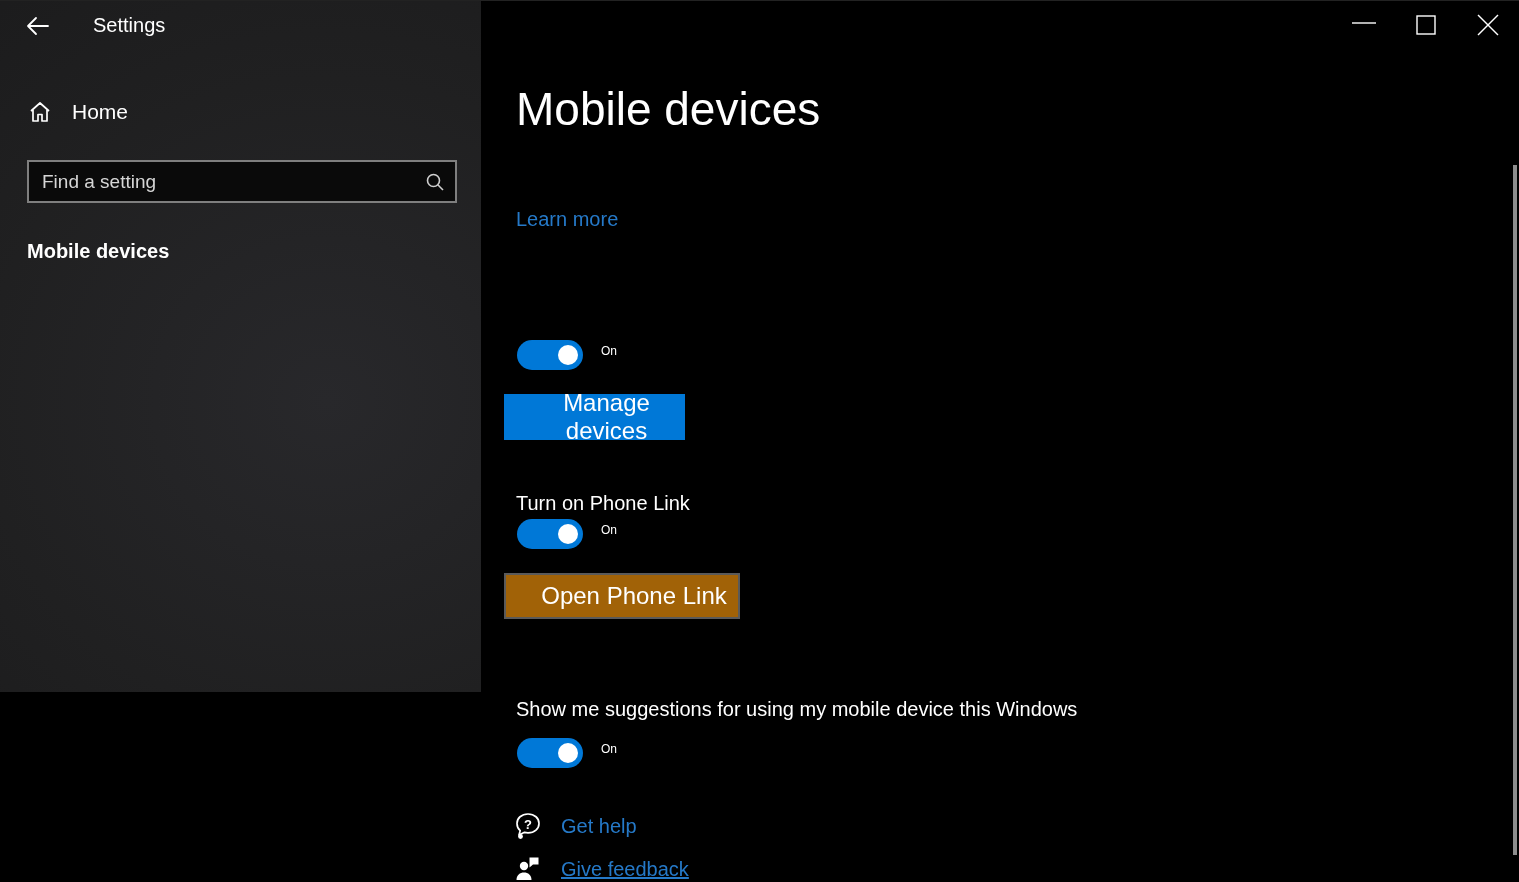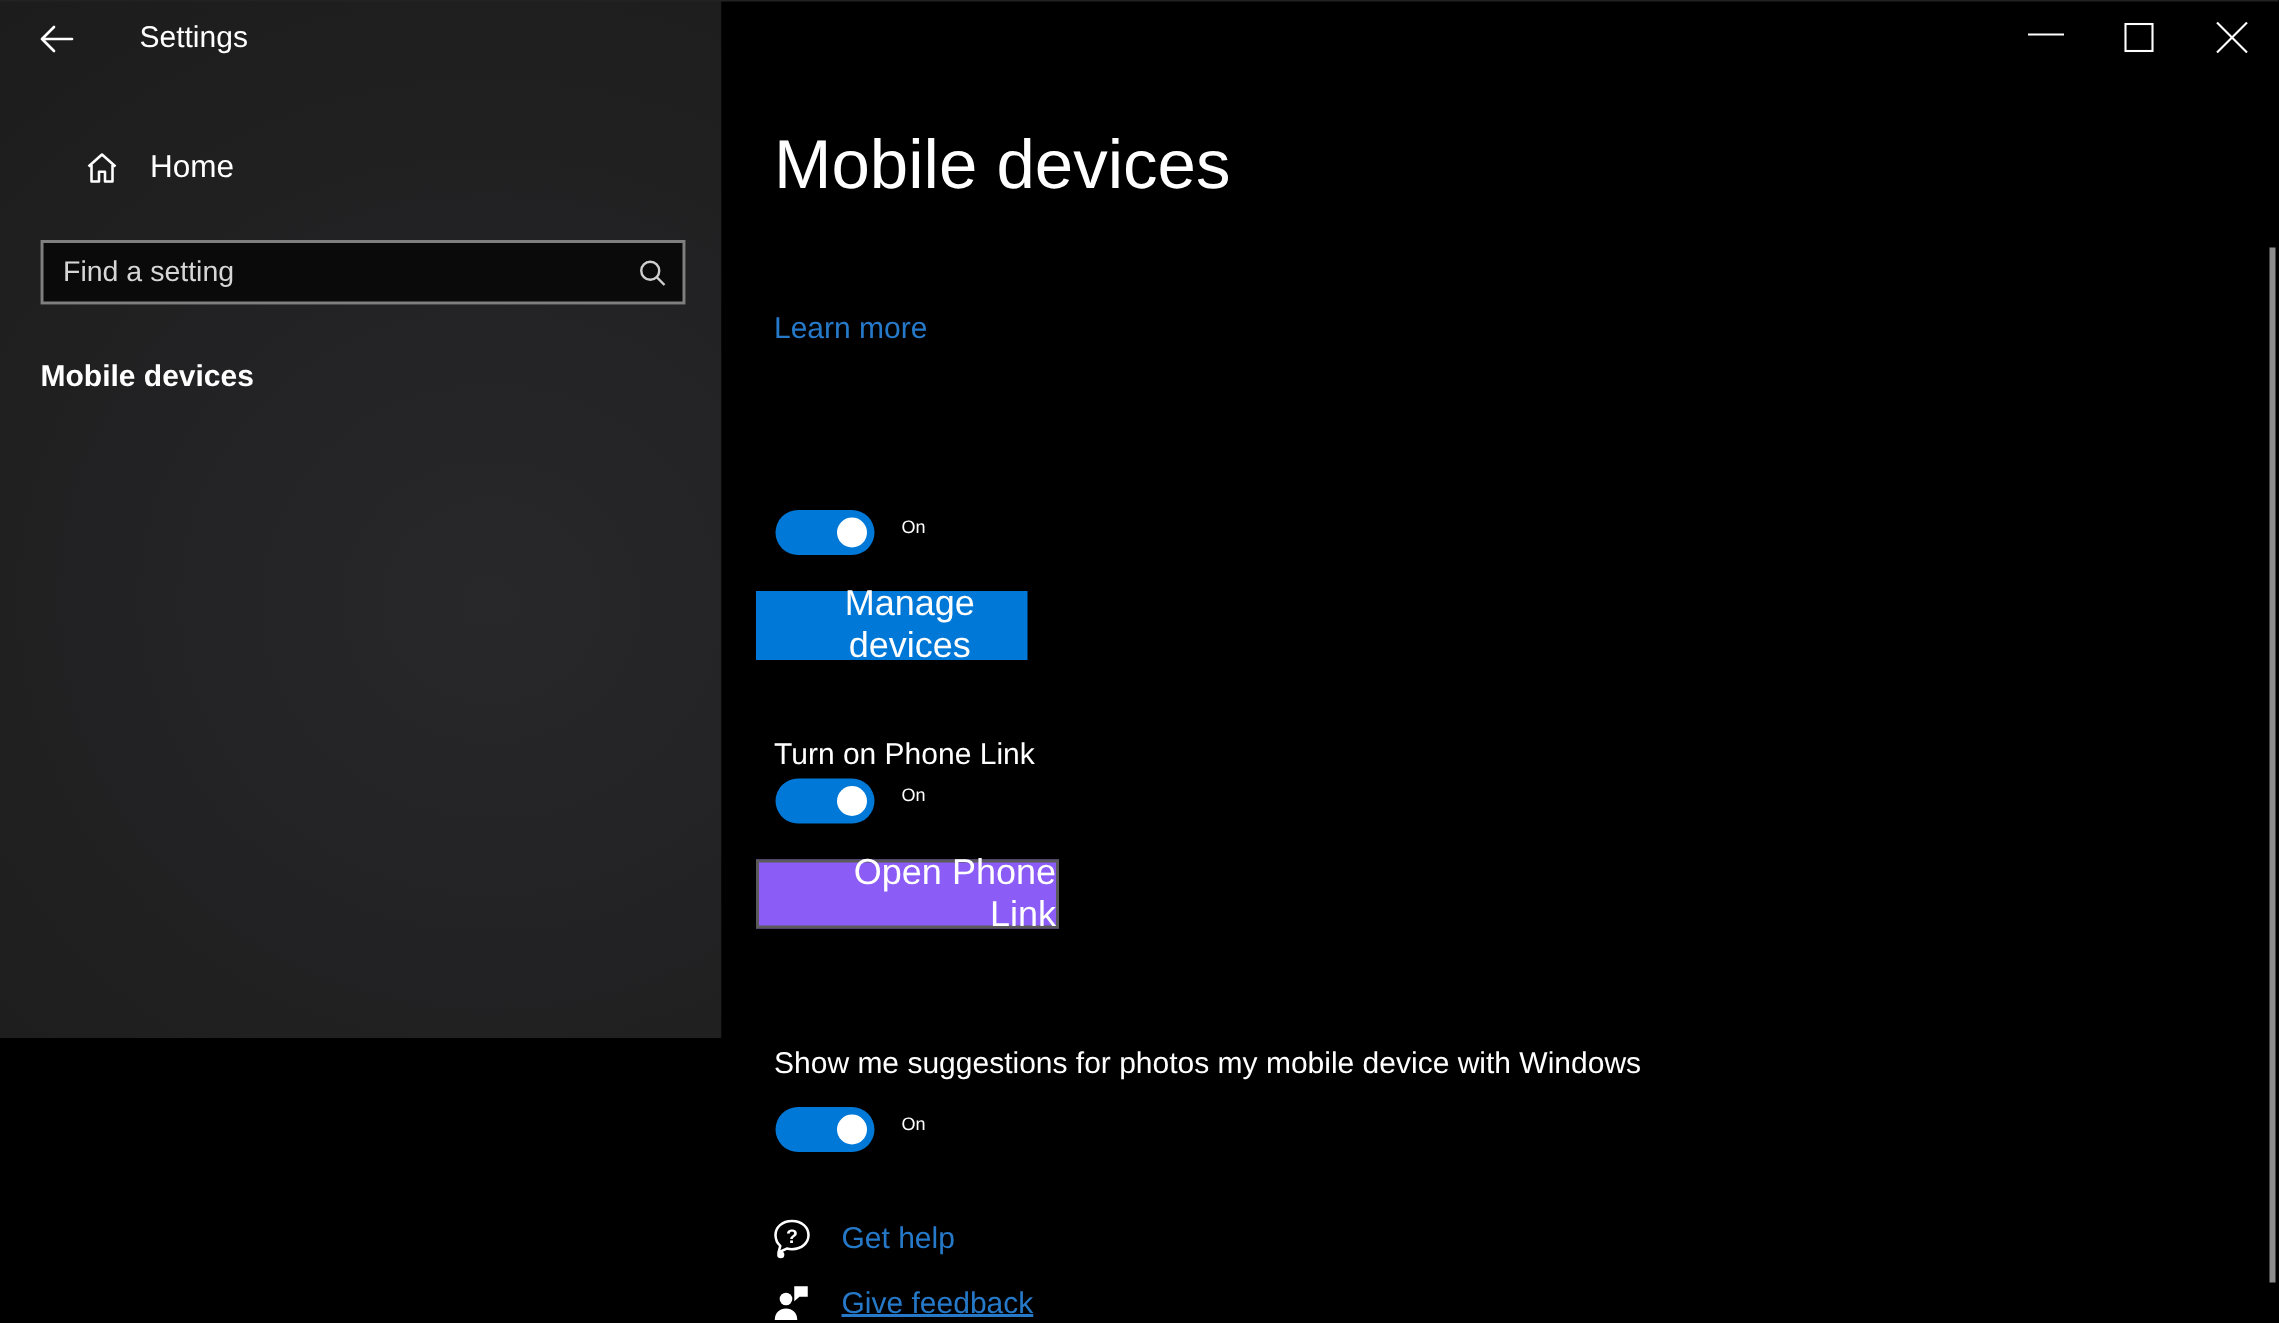--- a/index.html
+++ b/index.html
@@ -20,21 +20,21 @@
   .back-btn{
     position:absolute;left:14px;top:6px;width:48px;height:40px;
     display:flex;align-items:center;justify-content:center;
     color:#fff;font-size:24px;cursor:default;
   }
   .app-title{
     position:absolute;left:93px;top:14px;font-size:20px;color:#fff;
   }
   .home-item{
     position:absolute;left:0;top:92px;width:481px;height:40px;
-    display:flex;align-items:center;padding-left:28px;
+    display:flex;align-items:center;
   }
   .home-item .icon{width:24px;height:24px;margin-left:28px;display:flex;align-items:center;justify-content:center;}
   .home-item .lbl{margin-left:20px;font-size:21px;color:#fff;}
   .searchbox{
     position:absolute;left:27px;top:160px;width:430px;height:43px;
     border:2px solid #7f7f7f;background:#0a0a0a;
     display:flex;align-items:center;
   }
   .searchbox input{
     flex:1;height:100%;background:transparent;border:none;outline:none;
@@ -127,23 +127,23 @@
     <div class="knob"></div>
   </div>
   <div class="on-lbl" style="top:344px">On</div>
   <button class="btn accent-bg" style="top: 394px; width: 181px; background: rgb(0, 120, 215);">Manage devices</button>
 
   <div class="sec-label" style="top:492px">Turn on Phone Link</div>
   <div class="toggle accent-bg" style="top: 519px; background: rgb(0, 120, 215);">
     <div class="knob"></div>
   </div>
   <div class="on-lbl" style="top:523px">On</div>
-  <button class="btn gray-btn" style="top: 573px; width: 202px; background: #8b5cf6; border: 2px solid rgb(90, 90, 90); text-align: right;">Open Phone Link</button>
+  <button class="btn gray-btn" style="top: 573px; width: 236px; background: #a16207; border: 2px solid rgb(90, 90, 90);">Open Phone Link</button>
 
-  <div class="sec-label" style="top:698px">Show me suggestions for photos my mobile device with Windows</div>
+  <div class="sec-label" style="top:698px">Show me suggestions for using my mobile device this Windows</div>
   <div class="toggle accent-bg" style="top: 738px; background: rgb(0, 120, 215);">
     <div class="knob"></div>
   </div>
   <div class="on-lbl" style="top:742px">On</div>
 
   <div class="footer-link" style="left:30px;top:810px">
     <span class="f-icon">
       <svg width="32" height="32" viewBox="0 0 32 32">
         <path d="M16 4 c6.6 0 11 4.2 11 9.4 c0 5.2 -4.4 9.4 -11 9.4 c-1.2 0 -2.4 -0.15 -3.5 -0.45 L7 25 l1.2 -4.4 c-2-1.7-3.2-4-3.2-7.2 C5 8.2 9.4 4 16 4 Z" stroke="#fff" stroke-width="1.7" fill="none" stroke-linejoin="round"></path>
         <text x="16" y="18.5" text-anchor="middle" font-size="13" font-weight="bold" fill="#fff" font-family="Liberation Sans, sans-serif">?</text>

